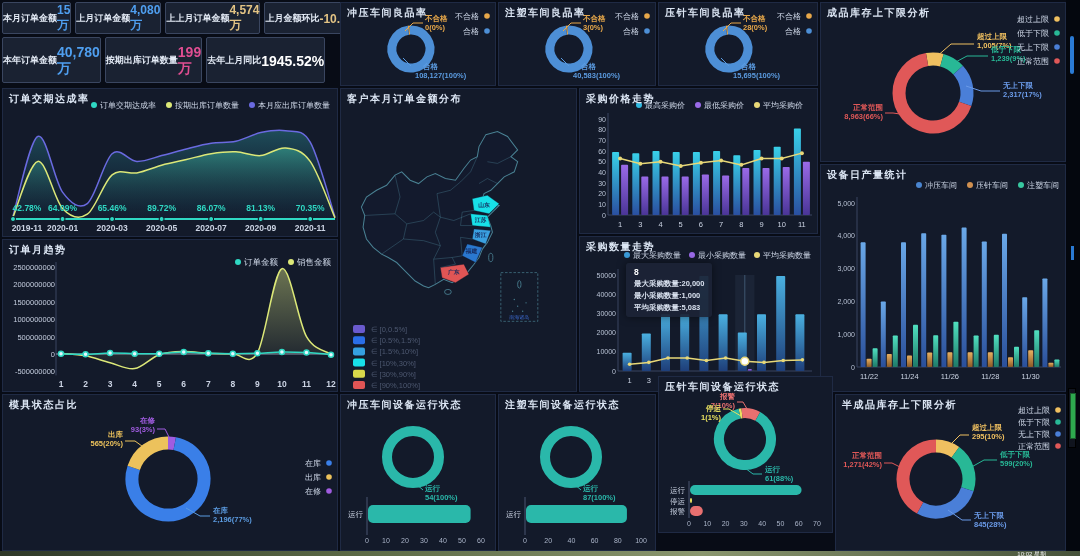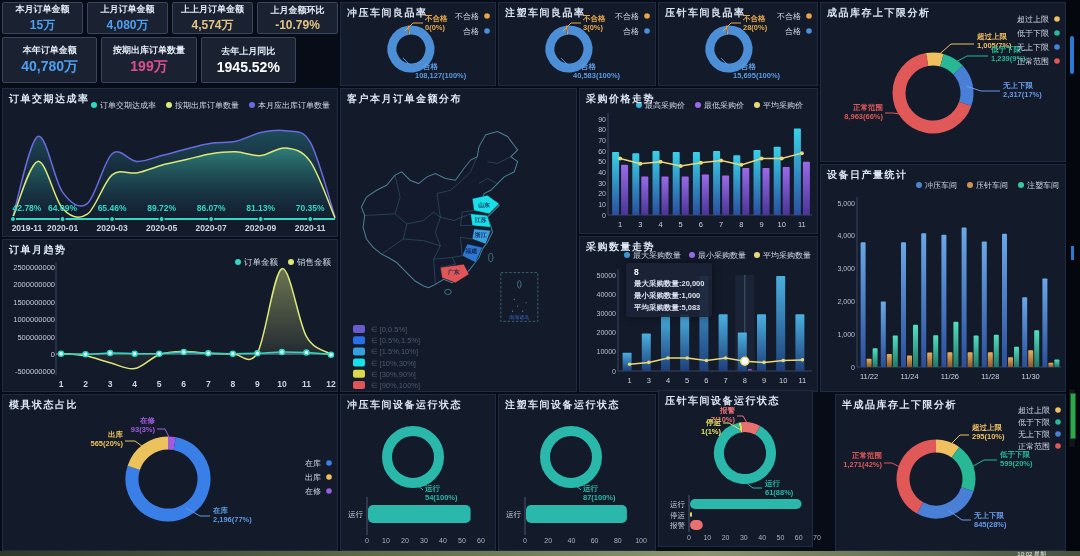--- a/index.html
+++ b/index.html
@@ -4,21 +4,21 @@
 <style>
   html,body{margin:0;padding:0;background:#04060c;}
   #app{position:relative;width:1080px;height:556px;background:#080c16;overflow:hidden;
        font-family:"Liberation Sans","DejaVu Sans",sans-serif;}
   .panel{position:absolute;background:#131a2a;border:1px solid #1f2a44;box-sizing:border-box;}
   .ptitle{position:absolute;left:6px;top:3px;margin:0;font-size:10px;font-weight:bold;
           color:#dce6f4;letter-spacing:1.5px;z-index:2;white-space:nowrap;}
   svg.chart{position:absolute;left:0;top:0;}
   .kpi-row{position:absolute;display:flex;gap:4px;}
   .kcard{flex:1;background:#1a2232;border:1px solid #3a4660;border-radius:2px;
-         display:flex;flex-direction:column;align-items:center;justify-content:center;}
+         display:flex;align-items:center;justify-content:center;}
   .klabel{font-size:9px;font-weight:bold;color:#e4ebf6;white-space:nowrap;}
   .kvalue{font-size:12px;font-weight:bold;margin-top:1px;}
   .kvalue.big{font-size:14px;}
   #qty-tooltip{position:absolute;left:46px;top:26px;background:rgba(28,36,54,0.93);
          border-radius:3px;padding:4px 8px;z-index:3;box-shadow:0 0 8px rgba(0,0,0,.5);}
   #qty-tooltip .tt-title{font-size:8.5px;color:#ffffff;font-weight:bold;}
   #qty-tooltip .tt-line{font-size:7.5px;color:#d8e0ee;margin-top:2px;white-space:nowrap;font-weight:bold;}
   #rstrip{position:absolute;left:1066px;top:0;width:14px;height:551px;background:#04070e;}
   #rstrip .sb-top{position:absolute;left:4px;top:36px;width:4px;height:38px;background:#2a7ad4;border-radius:2px;}
   #rstrip .sb-mid{position:absolute;left:5px;top:246px;width:3px;height:14px;background:#2a7ad4;}
@@ -309,21 +309,21 @@
         <text x="221.9" y="138" font-size="7.5" fill="#ccd4e4" text-anchor="middle" font-weight="normal">11</text>
         <circle cx="59" cy="16" r="3" fill="#30b8e0"></circle>
         <text x="65" y="19" font-size="8" fill="#cfd8e8" text-anchor="start" font-weight="normal">最高采购价</text>
         <circle cx="118" cy="16" r="3" fill="#9a6ae8"></circle>
         <text x="124" y="19" font-size="8" fill="#cfd8e8" text-anchor="start" font-weight="normal">最低采购价</text>
         <circle cx="177" cy="16" r="3" fill="#e8d878"></circle>
         <text x="183" y="19" font-size="8" fill="#cfd8e8" text-anchor="start" font-weight="normal">平均采购价</text>
       </svg>
   </section>
 
-  <section class="panel" style="left:579px;top:236px;width:239px;height:156px;">
+  <section class="panel" style="left:579px;top:236px;width:279px;height:156px;">
     <h3 class="ptitle">采购数量走势</h3>
     <svg class="chart" width="239" height="156" viewBox="0 0 239 156">
         <line x1="38" y1="32" x2="38" y2="134" stroke="#3a4560"></line>
         <line x1="38" y1="134" x2="232" y2="134" stroke="#3a4560"></line>
         <text x="36" y="136.5" font-size="7" fill="#b8c2d4" text-anchor="end" font-weight="normal">0</text>
         <text x="36" y="117.3" font-size="7" fill="#b8c2d4" text-anchor="end" font-weight="normal">10000</text>
         <text x="36" y="98.1" font-size="7" fill="#b8c2d4" text-anchor="end" font-weight="normal">20000</text>
         <text x="36" y="78.9" font-size="7" fill="#b8c2d4" text-anchor="end" font-weight="normal">30000</text>
         <text x="36" y="59.69999999999999" font-size="7" fill="#b8c2d4" text-anchor="end" font-weight="normal">40000</text>
         <text x="36" y="40.5" font-size="7" fill="#b8c2d4" text-anchor="end" font-weight="normal">50000</text>
@@ -556,21 +556,21 @@
         <text x="22" y="122" font-size="7.5" fill="#ccd4e4" text-anchor="end" font-weight="normal">运行</text>
         <rect x="27" y="110" width="100.92" height="18" rx="5" fill="#2ab8aa"></rect>
         <text x="26" y="148" font-size="7" fill="#aab4c8" text-anchor="middle" font-weight="normal">0</text>
         <text x="49.2" y="148" font-size="7" fill="#aab4c8" text-anchor="middle" font-weight="normal">20</text>
         <text x="72.4" y="148" font-size="7" fill="#aab4c8" text-anchor="middle" font-weight="normal">40</text>
         <text x="95.6" y="148" font-size="7" fill="#aab4c8" text-anchor="middle" font-weight="normal">60</text>
         <text x="118.80000000000001" y="148" font-size="7" fill="#aab4c8" text-anchor="middle" font-weight="normal">80</text>
         <text x="142" y="148" font-size="7" fill="#aab4c8" text-anchor="middle" font-weight="normal">100</text>
       </svg>
   </section>
-  <section class="panel" style="left:658px;top:390px;width:155px;height:157px;">
+  <section class="panel" style="left:658px;top:376px;width:175px;height:157px;">
     <h3 class="ptitle">压针车间设备运行状态</h3>
     <svg class="chart" width="175" height="157" viewBox="0 0 175 157">
         <path d="M80.59 36.57 A26 26 0 0 1 83.01 36.17" fill="none" stroke="#e8e060" stroke-width="10"></path>
         <path d="M83.01 36.17 A26 26 0 0 1 98.76 39.35" fill="none" stroke="#e87070" stroke-width="10"></path>
         <path d="M98.76 39.35 A26 26 0 1 1 80.59 36.57" fill="none" stroke="#2ab8aa" stroke-width="10"></path>
         <polyline points="91,37 84,25 78,25" fill="none" stroke="#e87070" stroke-width="1"></polyline>
         <text x="76" y="22" font-size="7.5" fill="#e87070" text-anchor="end" font-weight="bold"><tspan x="76" dy="0">报警</tspan><tspan x="76" dy="9">7(10%)</tspan></text>
         <polyline points="82,39 70,32 64,32" fill="none" stroke="#e8e060" stroke-width="1"></polyline>
         <text x="62" y="34" font-size="7.5" fill="#e8e060" text-anchor="end" font-weight="bold"><tspan x="62" dy="0">停运</tspan><tspan x="62" dy="9">1(1%)</tspan></text>
         <polyline points="82,88 94,97 103,97" fill="none" stroke="#2ab8aa" stroke-width="1"></polyline>

